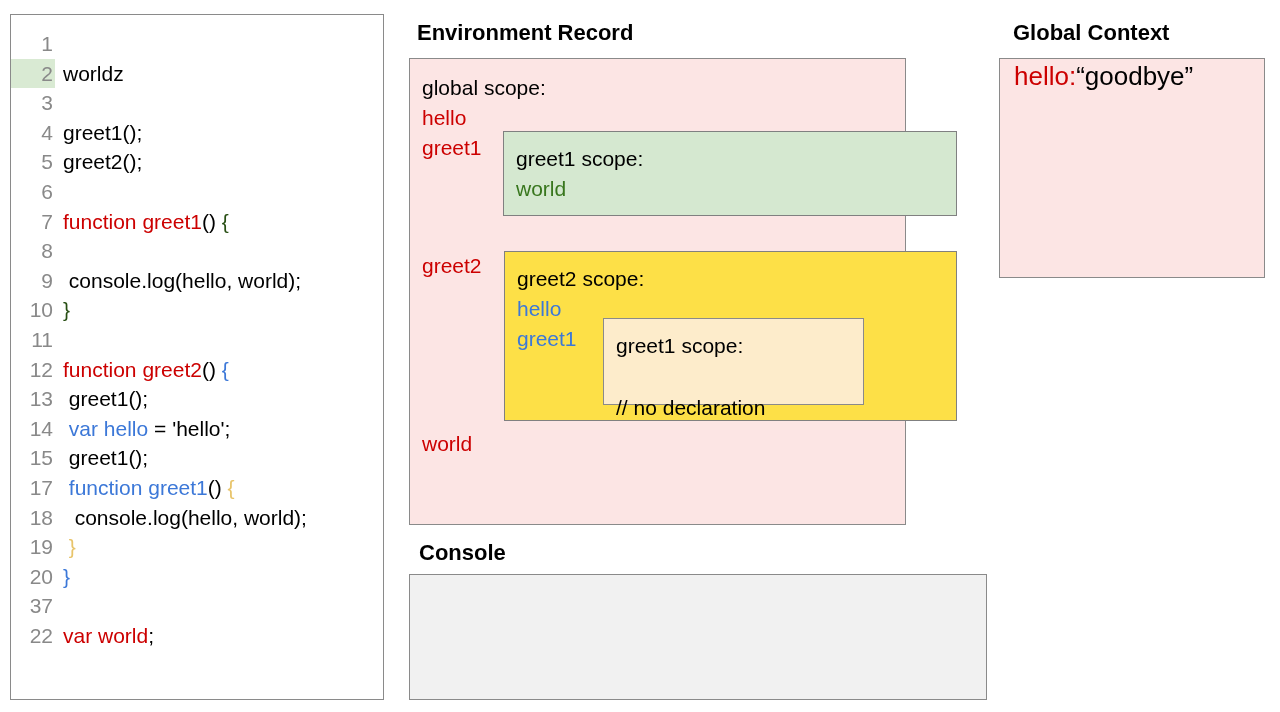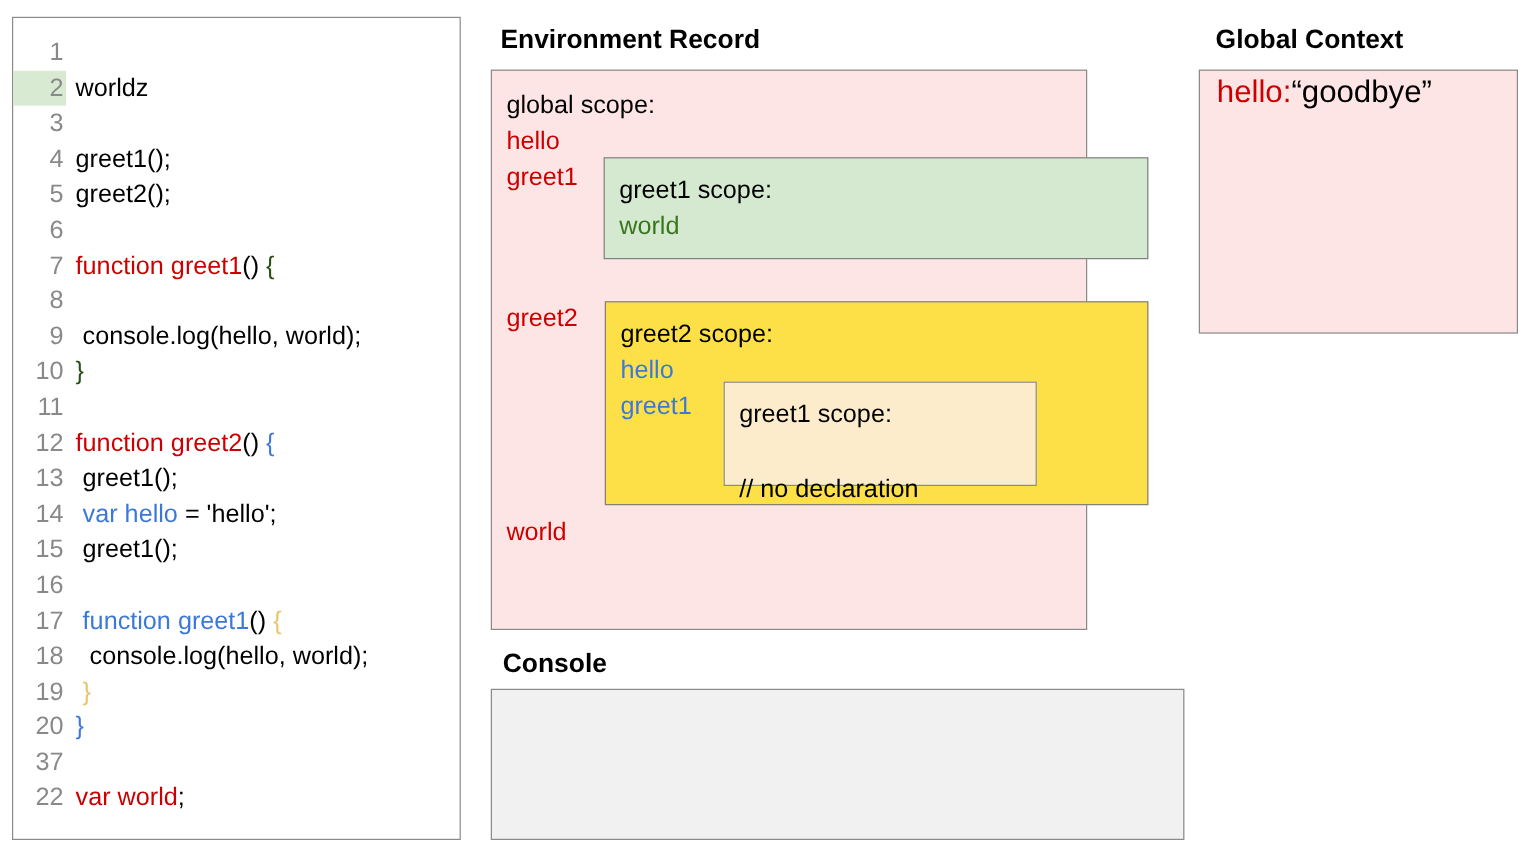--- a/index.html
+++ b/index.html
@@ -199,21 +199,20 @@
       <div class="code-line"><span class="ln">6</span><span class="code-text"><span class="tok-blk"></span></span></div>
       <div class="code-line"><span class="ln">7</span><span class="code-text"><span class="tok-red">function greet1</span><span class="tok-blk">() </span><span class="tok-dgreen">{</span></span></div>
       <div class="code-line"><span class="ln">8</span></div>
       <div class="code-line"><span class="ln">9</span><span class="code-text"><span class="tok-blk"> console.log(hello, world);</span></span></div>
       <div class="code-line"><span class="ln">10</span><span class="code-text"><span class="tok-dgreen">}</span></span></div>
       <div class="code-line"><span class="ln">11</span><span class="code-text"><span class="tok-blk"></span></span></div>
       <div class="code-line"><span class="ln">12</span><span class="code-text"><span class="tok-red">function greet2</span><span class="tok-blk">() </span><span class="tok-blue">{</span></span></div>
       <div class="code-line"><span class="ln">13</span><span class="code-text"><span class="tok-blk"> greet1();</span></span></div>
       <div class="code-line"><span class="ln">14</span><span class="code-text"><span class="tok-blk"> </span><span class="tok-blue">var hello</span><span class="tok-blk"> = 'hello';</span></span></div>
       <div class="code-line"><span class="ln">15</span><span class="code-text"><span class="tok-blk"> greet1();</span></span></div>
-      <div class="code-line"><span class="ln">16</span><span class="code-text"><span class="tok-blk"></span></span></div>
       <div class="code-line"><span class="ln">17</span><span class="code-text"><span class="tok-blk"> </span><span class="tok-blue">function greet1</span><span class="tok-blk">() </span><span class="tok-yellow">{</span></span></div>
       <div class="code-line"><span class="ln">18</span><span class="code-text"><span class="tok-blk">  console.log(hello, world);</span></span></div>
       <div class="code-line"><span class="ln">19</span><span class="code-text"><span class="tok-blk"> </span><span class="tok-yellow">}</span></span></div>
       <div class="code-line"><span class="ln">20</span><span class="code-text"><span class="tok-blue">}</span></span></div>
       <div class="code-line"><span class="ln">37</span><span class="code-text"><span class="tok-blk"></span></span></div>
       <div class="code-line"><span class="ln">22</span><span class="code-text"><span class="tok-red">var world</span><span class="tok-blk">;</span></span></div>
     </div>
 </div>
 
 <div class="section-title" id="env-title">Environment Record</div>

